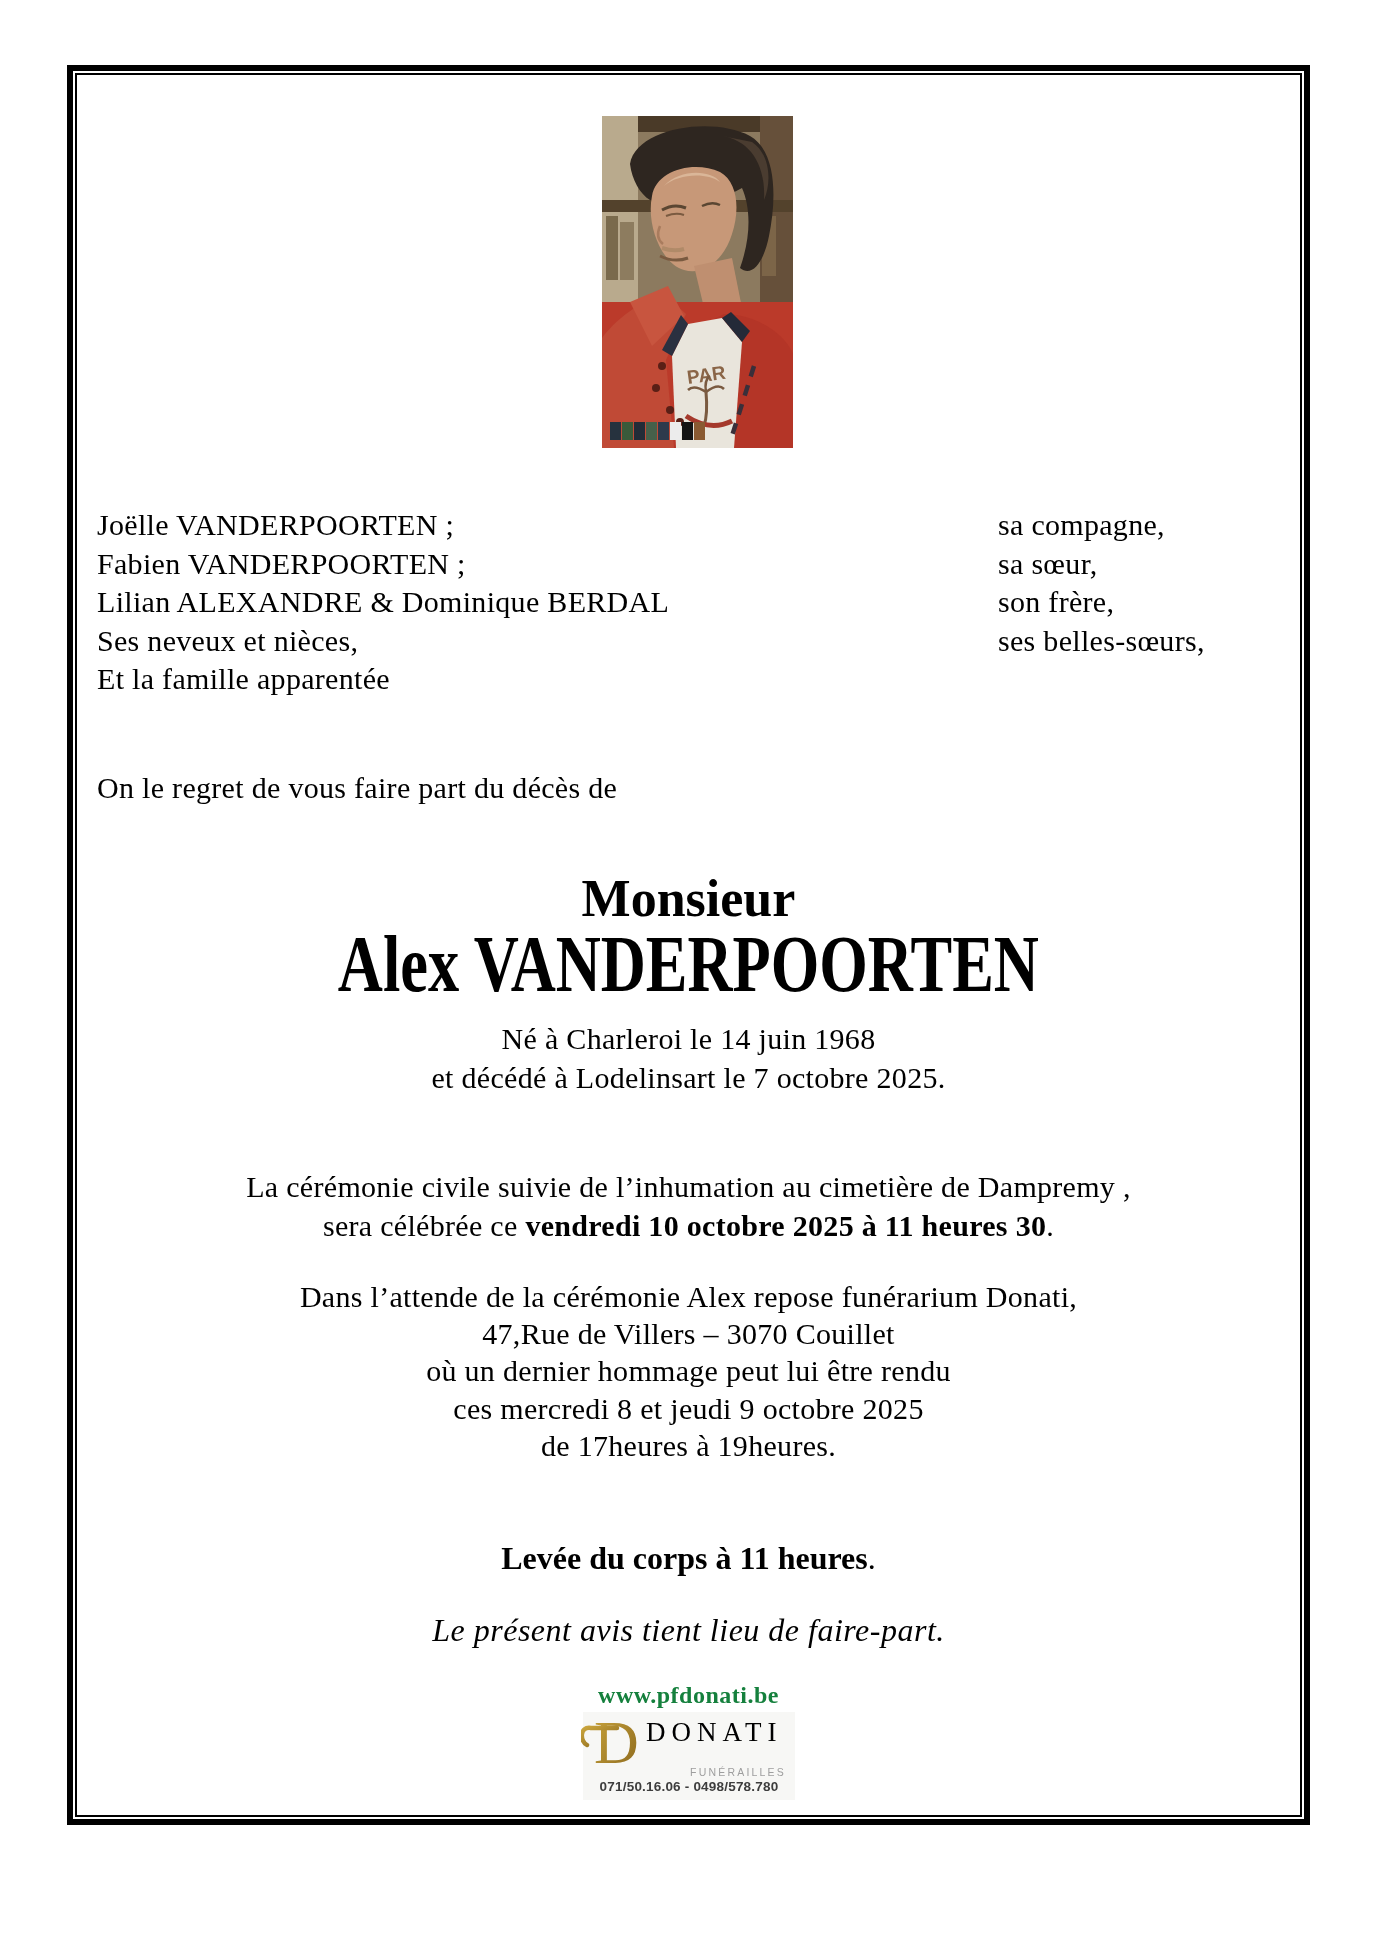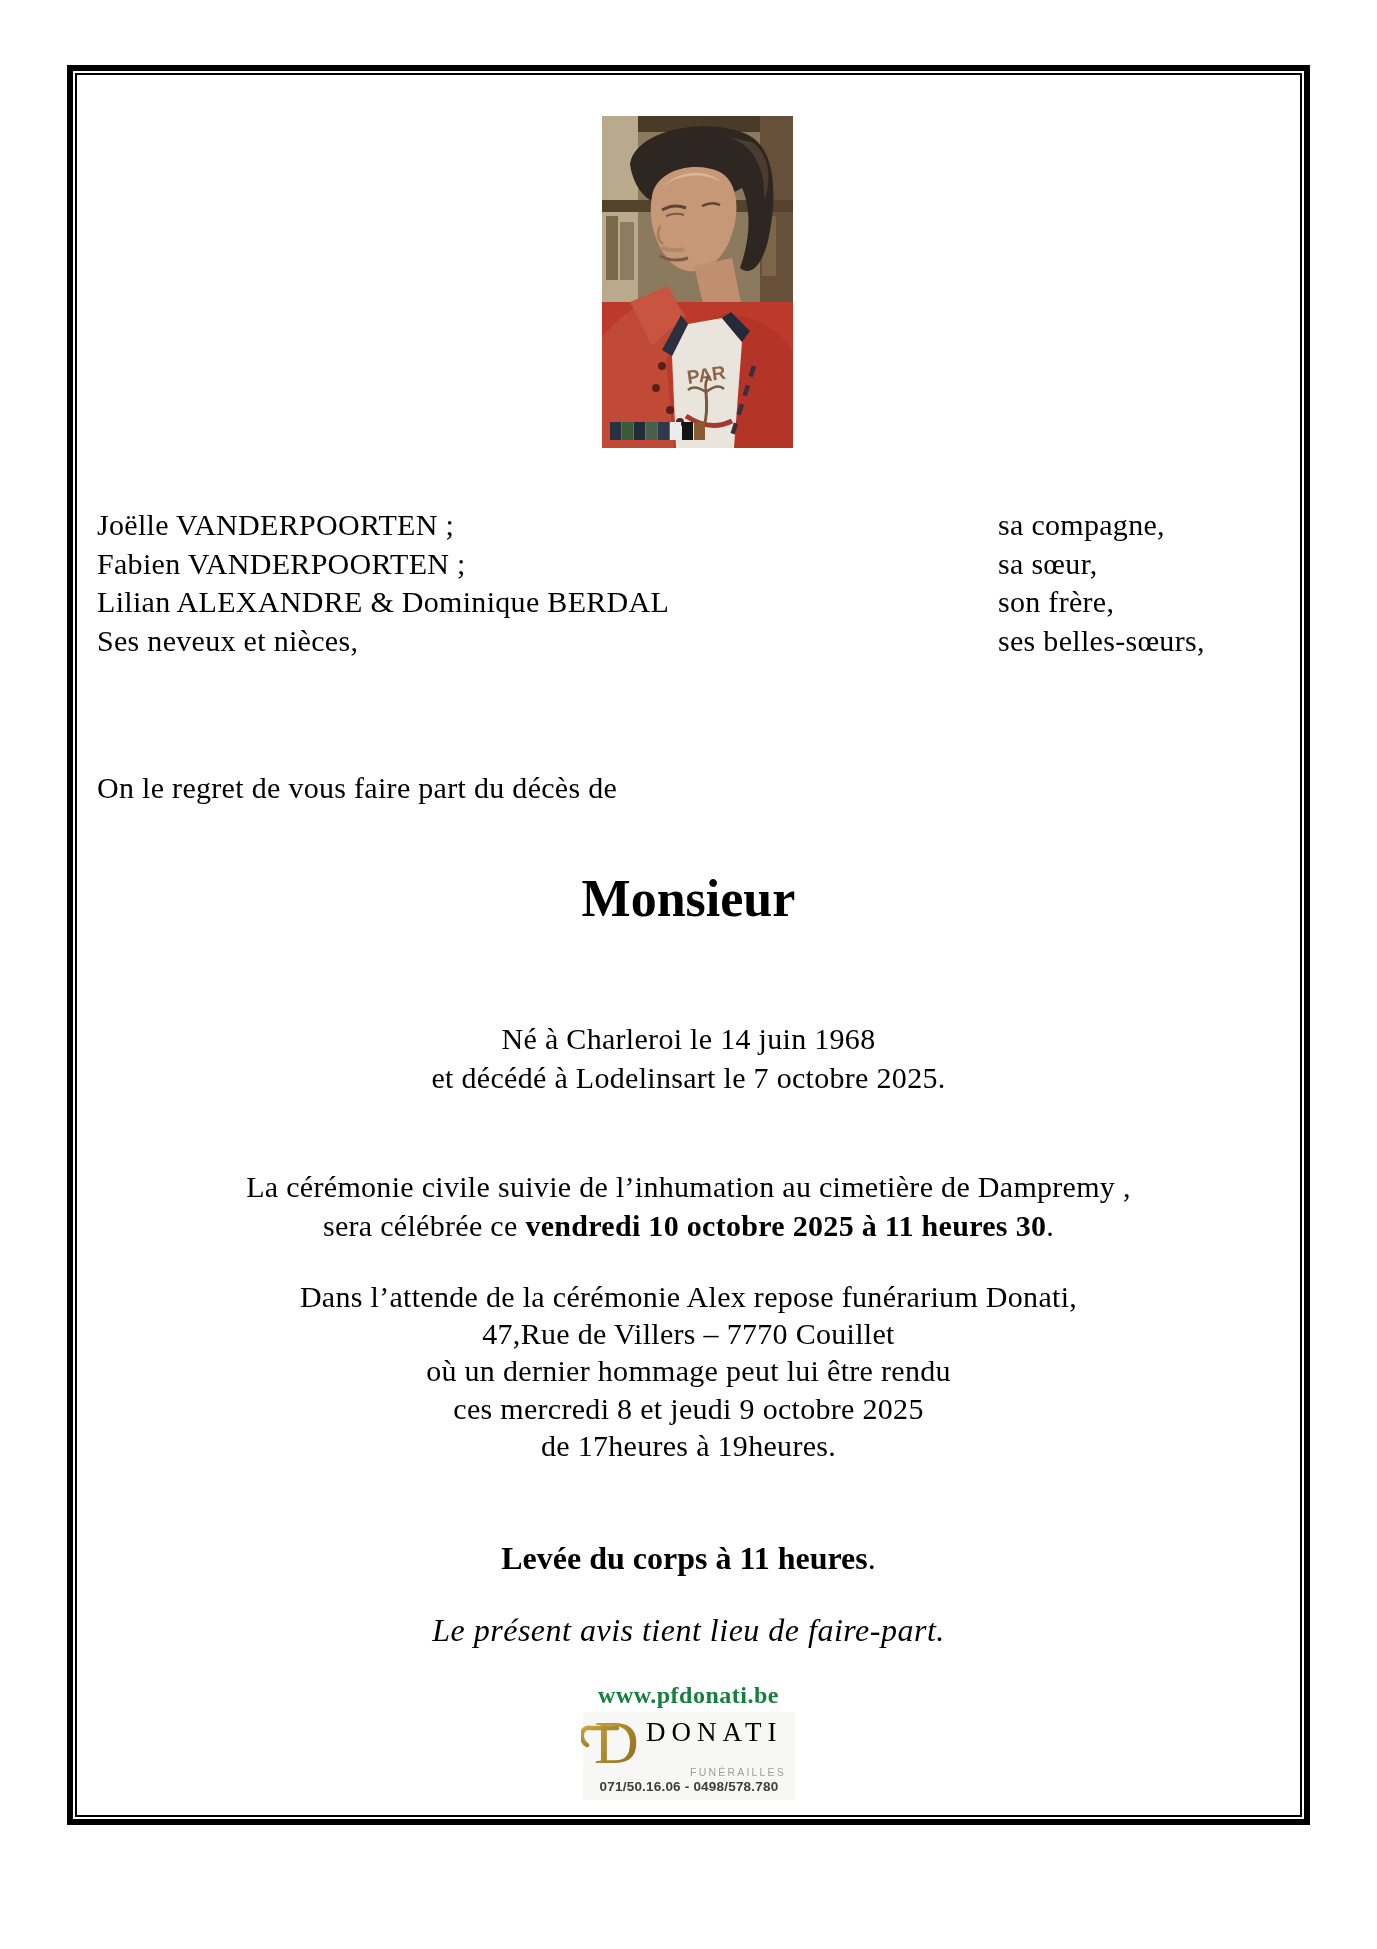--- a/index.html
+++ b/index.html
@@ -107,47 +107,51 @@
       <rect x="80" y="306" width="11" height="18" fill="#141414"></rect>
       <rect x="92" y="306" width="11" height="18" fill="#8a5a32"></rect>
     </g>
   </svg>
 
   <div class="names txt">
     <div>Joëlle VANDERPOORTEN ;</div>
     <div>Fabien VANDERPOORTEN ;</div>
     <div>Lilian ALEXANDRE &amp; Dominique BERDAL</div>
     <div>Ses neveux et nièces,</div>
+    <div>Et la famille apparentée</div>
   </div>
 
   <div class="relations txt">
     <div>sa compagne,</div>
     <div>sa sœur,</div>
     <div>son frère,</div>
     <div>ses belles-sœurs,</div>
   </div>
 
   <div class="announce txt">On le regret de vous faire part du décès de</div>
 
   <div class="center-band monsieur">Monsieur</div>
 
+  <div class="center-band bigname">
+    <span class="squeeze">Alex VANDERPOORTEN</span>
+  </div>
 
   <div class="center-band birth txt">
     <div>Né à Charleroi le 14 juin 1968</div>
     <div>et décédé à Lodelinsart le 7 octobre 2025.</div>
   </div>
 
   <div class="center-band ceremony txt">
     <div>La cérémonie civile suivie de l’inhumation au cimetière de Dampremy ,</div>
     <div><span>sera célébrée ce </span><span class="b">vendredi 10 octobre 2025 à 11 heures 30</span><span>.</span></div>
   </div>
 
   <div class="center-band repose txt">
     <div>Dans l’attende de la cérémonie Alex repose funérarium Donati,</div>
-    <div>47,Rue de Villers – 7770 Couillet</div>
+    <div>47,Rue de Villers – 3070 Couillet</div>
     <div>où un dernier hommage peut lui être rendu</div>
     <div>ces mercredi 8 et jeudi 9 octobre 2025</div>
     <div>de 17heures à 19heures.</div>
   </div>
 
   <div class="center-band levee"><span class="b">Levée du corps à 11 heures</span><span>.</span></div>
 
   <div class="center-band notice">Le présent avis tient lieu de faire-part.</div>
 
   <div class="center-band website">www.pfdonati.be</div>

